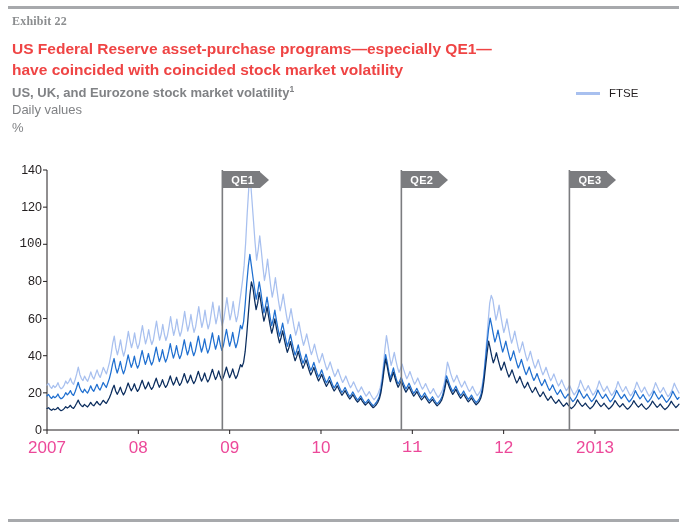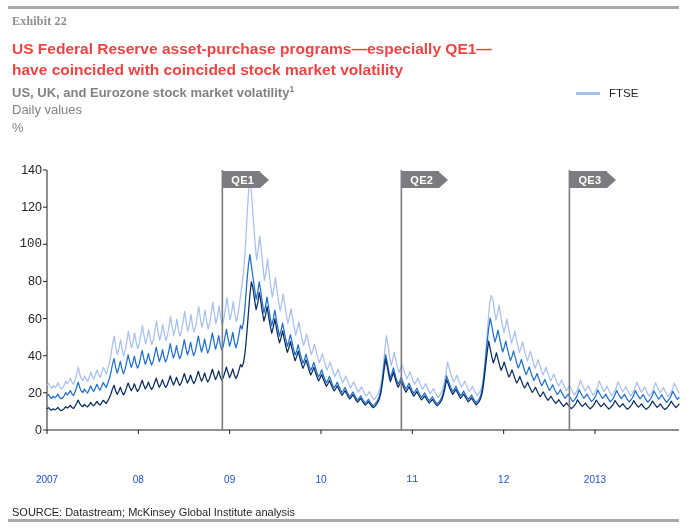--- a/index.html
+++ b/index.html
@@ -58,23 +58,22 @@
   
   .plot-wrap{position:absolute;left:0;top:150px;width:687px;height:300px;}
   .ylabels{position:absolute;left:0;top:0;width:42px;height:260px;}
   .ylab{
     position:absolute;right:0;width:42px;text-align:right;
     font-size:12.5px;color:#231f20;
     transform:translateY(-50%);
   }
   .xlabels{position:absolute;left:0;top:0;width:687px;height:20px;}
   .xlab{
-    position:absolute;font-size:10px;color:#1d4ed8;
+    position:absolute;font-size:17px;color:#ec4899;
     transform:translateX(-50%);
-    margin-top:36px;
   }
 
   .qetag{
     position:absolute;height:17px;
     display:flex;align-items:center;
   }
   .qetag .body{
     background:#7b7c7f;height:17px;display:flex;align-items:center;
     padding:0 6px 0 8px;
   }
@@ -187,16 +186,15 @@
         <div class="qetag" style="left: 570.405px; top: 21px;">
           <div class="body">
             <span class="txt">QE3</span>
           </div>
           <div class="arrow"></div>
         </div>
       </div>
   </div>
 
 
-  <div class="source">SOURCE: Datastream; McKinsey Global Institute analysis</div>
 
   <div class="rule-bottom"></div>
 </div>
 
 </body></html>

